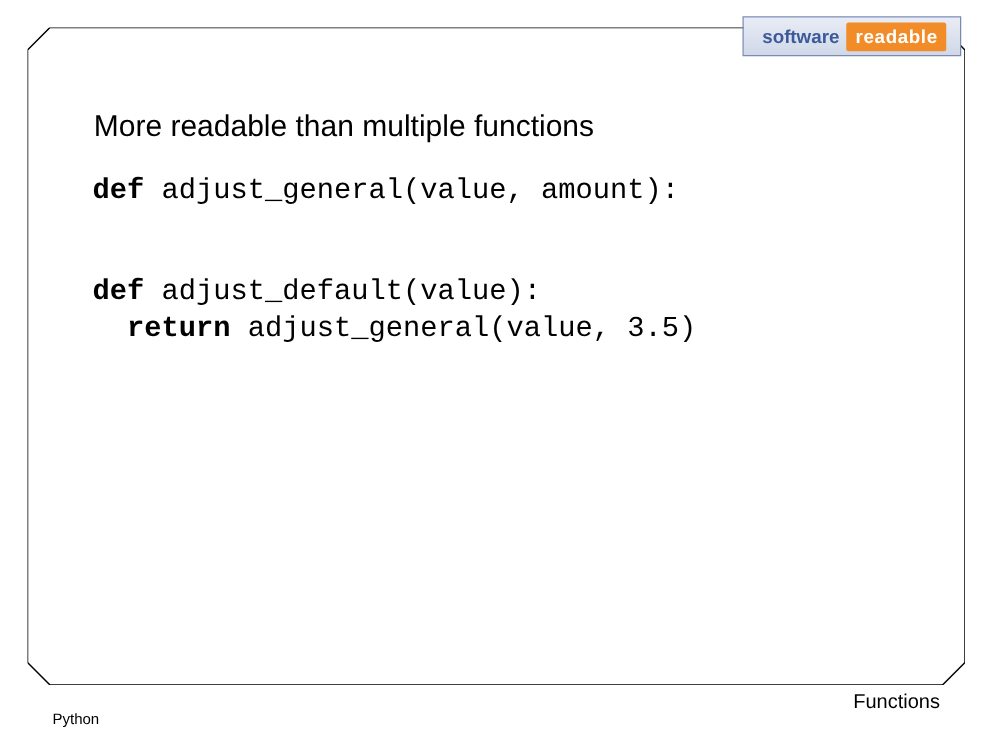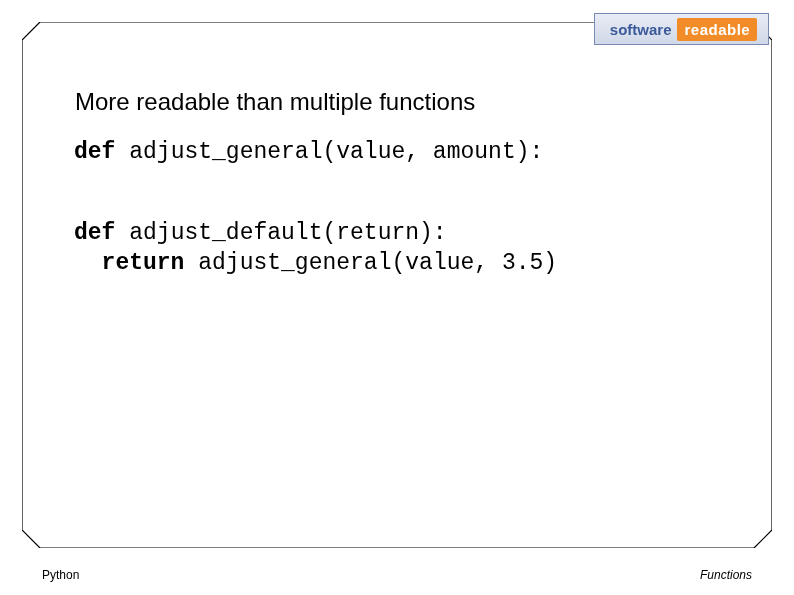--- a/index.html
+++ b/index.html
@@ -90,25 +90,24 @@
     
     .footer-left {
       position: absolute;
       bottom: 13px;
       left: 42px;
       font-size: 12px;
       color: #000;
     }
     .footer-right {
       position: absolute;
-      bottom: 13px;
+      bottom: 24px;
       right: 42px;
-      font-size: 12px;
+      font-size: 16px;
       color: #000;
-      font-style: italic;
     }
   </style>
 </head>
 <body>
 
 <div class="cut-frame">
   <svg viewBox="0 0 750 526" xmlns="http://www.w3.org/2000/svg">
     <path d="M 18 0 L 732 0 L 750 18 L 750 508 L 732 526 L 18 526 L 0 508 L 0 18 Z" fill="none" stroke="#000" stroke-width="1.2"></path>
   </svg>
 </div>
@@ -118,18 +117,18 @@
   <span class="logo-right">readable</span>
 </div>
 
 <div class="slide-title">More readable than multiple functions</div>
 
 <div class="code-block code-block-1">
   <div class="code-line"><span class="kw">def</span><span> adjust_general(value, amount):</span></div>
 </div>
 
 <div class="code-block code-block-2">
-  <div class="code-line"><span class="kw">def</span><span> adjust_default(return):</span></div>
+  <div class="code-line"><span class="kw">def</span><span> adjust_default(value):</span></div>
   <div class="code-line"><span>  </span><span class="kw">return</span><span> adjust_general(value, 3.5)</span></div>
 </div>
 
 <div class="footer-left">Python</div>
 <div class="footer-right">Functions</div>
 
 </body></html>

